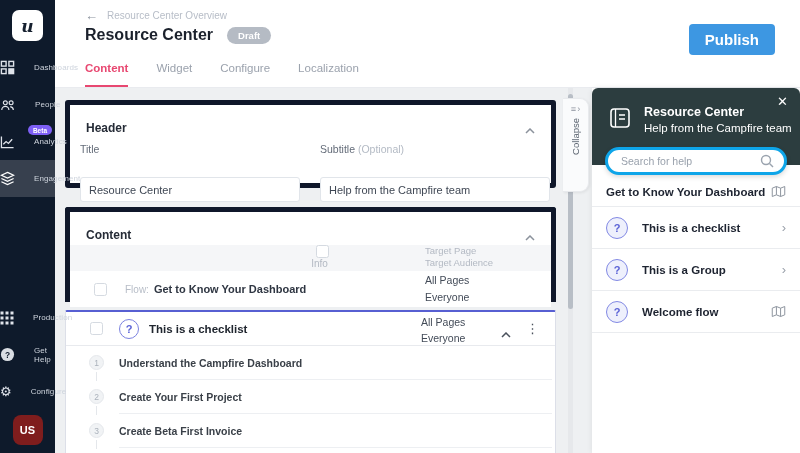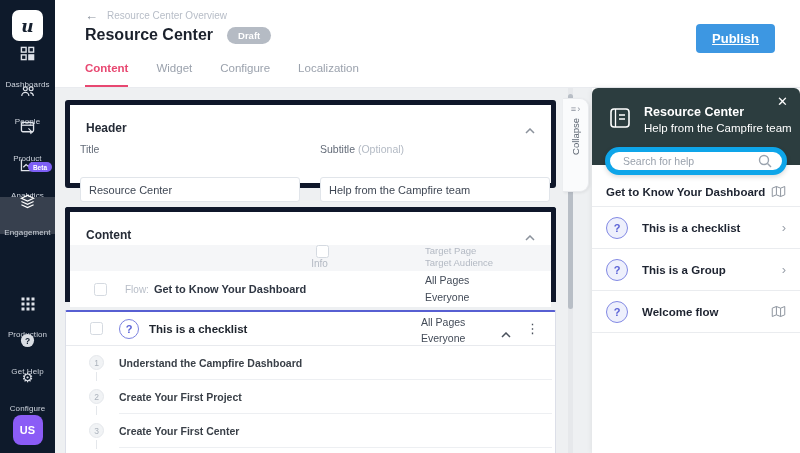--- a/index.html
+++ b/index.html
@@ -4,39 +4,39 @@
 <style>
   * { margin:0; padding:0; box-sizing:border-box; }
   html,body { width:800px; height:453px; font-family:"Liberation Sans", sans-serif; background:#fff; position:relative; overflow:hidden; }
 
   
   .sidebar { position:absolute; left:0; top:0; width:55px; height:453px; background:#0e1a2b; z-index:5; }
   .logo { position:absolute; left:12px; top:10px; width:31px; height:31px; background:#fff; border-radius:7px;
           display:flex; align-items:center; justify-content:center;
           font-family:"DejaVu Serif", serif; font-style:italic; font-weight:bold; font-size:17px; color:#16202f; }
   .nav { position:absolute; top:49px; left:0; width:55px; }
-  .nav-item { height:37px; display:flex; flex-direction:column; align-items:center; justify-content:center; gap:19px; position:relative; cursor:pointer; }
+  .nav-item { height:37px; display:flex; flex-direction:row; align-items:center; justify-content:flex-start; gap:19px; position:relative; cursor:pointer; }
   .nav-item.active { background:#37404e; }
   .nav-label { font-size:8px; color:#ced4dd; letter-spacing:.1px; }
   .nav-item svg { display:block; }
   .beta-badge { position:absolute; top:2px; right:3px; background:#7d5ff5; color:#fff; font-size:6.5px; font-weight:bold;
                 padding:1.5px 5px; border-radius:7px; }
   .nav-bottom { position:absolute; bottom:0; left:0; width:55px; padding-bottom:4px; }
-  .avatar { width:30px; height:30px; margin:5px auto 4px auto; background:#8b5cf6; border-radius:8px; color:#fff;
+  .avatar { width:30px; height:30px; margin:5px auto 4px auto; background:#7f1d1d; border-radius:8px; color:#fff;
             font-size:11px; font-weight:bold; display:flex; align-items:center; justify-content:center; cursor:pointer; }
 
   
   .topbar { position:absolute; left:55px; top:0; width:745px; height:88px; background:#fff; border-bottom:1px solid #e9ebef; }
   .breadcrumb { position:absolute; left:30px; top:10px; display:flex; align-items:center; gap:9px; font-size:10px; color:#b7bdc7; cursor:pointer; }
   .breadcrumb .arrow { font-size:13px; color:#8a919c; line-height:10px; }
   .title-row { position:absolute; left:30px; top:26px; display:flex; align-items:center; gap:14px; }
   .page-title { font-size:16px; font-weight:bold; color:#1b212c; }
   .draft-badge { background:#b5bbc4; color:#fff; font-size:9.5px; font-weight:bold; padding:3px 11px; border-radius:10px; }
   .publish-btn { position:absolute; right:25px; top:24px; background:#3d97e2; color:#fff; border:none; border-radius:4px;
-                 font-size:13px; font-weight:bold; padding:7px 16px; cursor:pointer; font-family:inherit;text-decoration:underline; }
+                 font-size:15px; font-weight:bold; padding:7px 16px; cursor:pointer; font-family:inherit; }
   .tabs { position:absolute; left:30px; bottom:0; display:flex; gap:28px; }
   .tab { font-size:11.5px; color:#9ba2ad; padding-bottom:11px; cursor:pointer; border-bottom:2px solid transparent; }
   .tab.active { color:#e84871; font-weight:bold; border-bottom-color:#e84871; }
 
   
   .main { position:absolute; left:55px; top:88px; width:537px; height:365px; background:#eef0f2; overflow:hidden; }
   .card { position:absolute; left:10px; width:491px; background:#fff; border:5px solid #0f172a; border-radius:3px; }
   .card-header { top:12px; height:88px; }
   .card-content { top:119px; height:95px; border-bottom:none; border-radius:3px 3px 0 0; }
   .section-head { position:relative; padding:13px 16px 0 16px; }
@@ -89,21 +89,21 @@
 
   
   .preview { position:absolute; left:592px; top:88px; width:208px; height:365px; background:#fff; box-shadow:0 0 6px rgba(0,0,0,.08); border-radius:6px 6px 0 0; }
   .pv-header { position:relative; height:77px; background:#2c3d3f; border-radius:6px 6px 0 0; }
   .pv-close { position:absolute; right:12px; top:6px; color:#fff; font-size:13px; cursor:pointer; }
   .pv-head-row { display:flex; align-items:flex-start; padding:17px 0 0 16px; }
   .pv-book { margin-top:2px; }
   .pv-titles { margin-left:12px; }
   .pv-title { color:#fff; font-size:12.5px; font-weight:bold; }
   .pv-subtitle { color:#fff; font-size:11.5px; margin-top:3px; }
-  .pv-search { position:absolute; left:13px; right:13px; top:59px; height:28px; background:#fff; border:5px solid #0ea5e9;
+  .pv-search { position:absolute; left:13px; right:13px; top:59px; height:28px; background:#fff; border:3px solid #0ea5e9;
                border-radius:14px; box-shadow:0 2px 5px rgba(0,0,0,.15); display:flex; align-items:center; z-index:2;justify-content:space-between; }
   .pv-search input { flex:1; border:none; outline:none; background:transparent; font-size:10.5px; color:#3f4754;
                      padding-left:13px; font-family:inherit; }
   .pv-search input::placeholder { color:#99a1ac; }
   .pv-search-icon { margin-right:10px; display:flex; cursor:pointer; }
   .pv-list { position:absolute; left:0; top:89px; width:100%; }
   .pv-item { position:relative; display:flex; align-items:center; padding:0 14px; border-bottom:1px solid #eaecef; cursor:pointer; }
   .pv-item-first { height:30px; }
   .pv-item-std { height:42px; }
   .pv-q { width:22px; height:22px; border:1.5px solid #8289e4; border-radius:50%; background:#eef0fc; color:#5a62d6;
@@ -137,30 +137,20 @@
           <svg width="16" height="14" viewBox="0 0 18 15" fill="none" stroke="#dfe3ea" stroke-width="1.3">
             <circle cx="6" cy="5" r="2.2"></circle>
             <circle cx="12.5" cy="5" r="2.2"></circle>
             <path d="M2 13c0-2.2 1.8-4 4-4s4 1.8 4 4"></path>
             <path d="M11.5 9.3c1.9.4 3.5 2 3.5 3.7"></path>
           </svg>
         </span>
       <span class="nav-label">People</span>
     </div>
     <div class="nav-item">
-      <span>
-          <svg width="15" height="14" viewBox="0 0 16 15" fill="none" stroke="#dfe3ea" stroke-width="1.4">
-            <rect x="1.5" y="1.5" width="13" height="10" rx="1.5"></rect>
-            <path d="M1.5 4.5h13"></path>
-            <path d="M9 8l4 4-1.8.4L12 14" stroke-width="1.2"></path>
-          </svg>
-        </span>
-      <span class="nav-label">Product</span>
-    </div>
-    <div class="nav-item">
       <span class="beta-badge">Beta</span>
       <span>
           <svg width="15" height="14" viewBox="0 0 16 15" fill="none" stroke="#dfe3ea" stroke-width="1.4">
             <path d="M1.5 1.5v12h13"></path>
             <path d="M3.5 10l3-3 2.5 2 4-4.5"></path>
           </svg>
         </span>
       <span class="nav-label">Analytics</span>
     </div>
     <div class="nav-item active">
@@ -296,21 +286,21 @@
     </div>
     <div class="cl-item">
       <span class="cl-num">2</span>
       <span class="cl-vline"></span>
       <span class="cl-label">Create Your First Project</span>
       <span class="cl-item-divider"></span>
     </div>
     <div class="cl-item">
       <span class="cl-num">3</span>
       <span class="cl-vline"></span>
-      <span class="cl-label">Create Your First Center</span>
+      <span class="cl-label">Create Beta First Invoice</span>
       <span class="cl-item-divider"></span>
     </div>
   </section>
 
   <div class="scroll-track">
     <div class="scroll-thumb"></div>
   </div>
 
   <div class="collapse-tab">
     <span class="collapse-glyphs">

